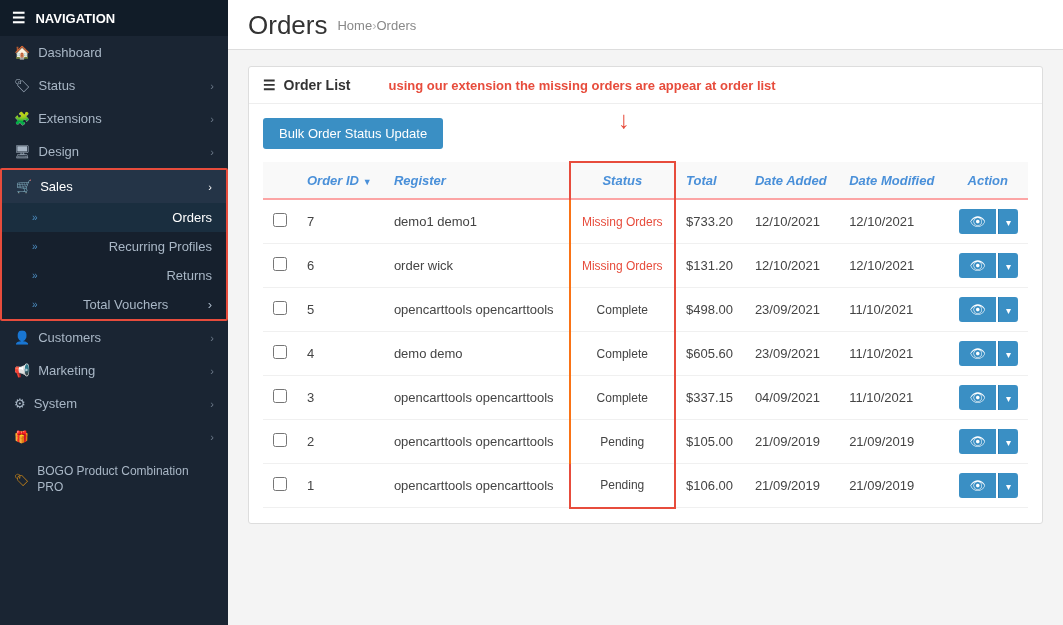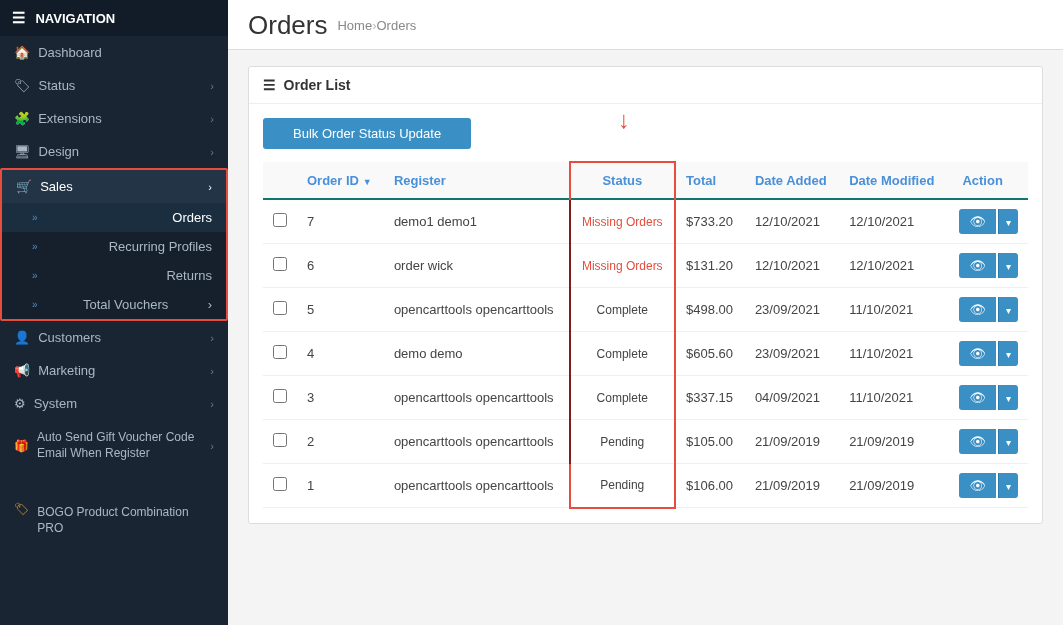--- a/index.html
+++ b/index.html
@@ -126,35 +126,36 @@
       font-size: 14px;
       font-weight: bold;
       margin-left: 20px;
       position: relative;
     }
 
     .btn-bulk {
       background: #3a8fc4;
       color: #fff;
       border: none;
-      padding: 8px 30px;
+      padding: 8px 16px;
       border-radius: 3px;
       font-size: 13px;
       cursor: pointer;
       margin-bottom: 12px;
     }
 
     table {
       width: 100%;
       border-collapse: collapse;
       font-size: 13px;
     }
     thead tr {
       background: #f9f9f9;
-      border-bottom: 2px solid #0f766e;
+      border-bottom: 2px solid #fca5a5;
+      font-style: italic;
     }
     thead th {
       padding: 10px 10px;
       text-align: left;
       color: #4a90d9;
       font-weight: 600;
       white-space: nowrap;
     }
     tbody tr { border-bottom: 1px solid #f0f0f0; }
     tbody td { padding: 9px 10px; color: #444; vertical-align: middle; }
@@ -185,21 +186,21 @@
     }
 
     .cb-check { width: 14px; height: 14px; cursor: pointer; }
 
     
     .status-col-header {
       border: 2px solid #e74c3c;
       border-bottom: none;
     }
     .status-col-cell {
-      border-left: 2px solid #7f1d1d;
+      border-left: 2px solid #f97316;
       border-right: 2px solid #e74c3c;
       margin-left: 30px;
     }
     .status-col-cell-last {
       border-left: 2px solid #e74c3c;
       border-right: 2px solid #e74c3c;
       border-bottom: 2px solid #e74c3c;
     }
 
     .icon-list { font-size: 14px; }
@@ -296,47 +297,47 @@
   <div class="sidebar-item">
     <div class="item-left">
       <span>⚙</span>
       <span>System</span>
     </div>
     <span class="chevron">›</span>
   </div>
 
   <div class="sidebar-footer-item">
     <span>🎁</span>
-    <span style="font-size:12px; line-height:1.3;">Auto Send Gift Voucher Code Email When Register</span>
     <span class="chevron">›</span>
   </div>
 
   <div class="sidebar-footer-item">
     <span style="color:#f39c12;">🏷</span>
-    <span style="font-size:12px; line-height:1.3;margin-top:24px;">BOGO Product Combination PRO</span>
+    <span style="font-size:12px; line-height:1.3;">BOGO Product Combination PRO</span>
   </div>
 </nav>
 
 <main class="main">
   <div class="page-header">
     <div class="page-title-row">
       <h1 class="page-title">Orders</h1>
       <nav class="breadcrumb">
         <a href="#">Home</a>
         <span class="breadcrumb-sep">›</span>
         <span>Orders</span>
       </nav>
     </div>
   </div>
 
   <div class="content-area">
     <div class="card">
       <div class="card-header">
         <span class="icon-list">☰</span>
         <span>Order List</span>
+        <span class="annotation" style="color:#e74c3c; font-weight:bold; font-size:13px; margin-left:30px;">using our extension the missing orders are appear at order list</span>
       </div>
       <div class="card-body">
         
         <div style="position:relative; margin-bottom:0;">
           <div style="position:absolute; left:355px; top:-10px; color:#e74c3c; font-size:24px; line-height:1;">↓</div>
         </div>
 
         <button class="btn-bulk">Bulk Order Status Update</button>
 
         <table>
@@ -349,21 +350,21 @@
               </th>
               <th>Register</th>
               <th class="status-col-header" style="text-align:center;">Status</th>
               <th>Total</th>
               <th>
                 <span>Date Added</span>
               </th>
               <th>
                 <span>Date Modified</span>
               </th>
-              <th style="text-align:center; padding-right:20px;">Action</th>
+              <th style="text-align:right; padding-right:20px;">Action</th>
             </tr>
           </thead>
           <tbody id="table-body">
           <tr>
     <td class="center">
       <input type="checkbox" class="cb-check" style="">
     </td>
     <td>7</td>
     <td>demo1 demo1</td>
     <td class="status-col-cell" style="text-align:center; color:#e74c3c; font-size:12px;">Missing Orders</td>

